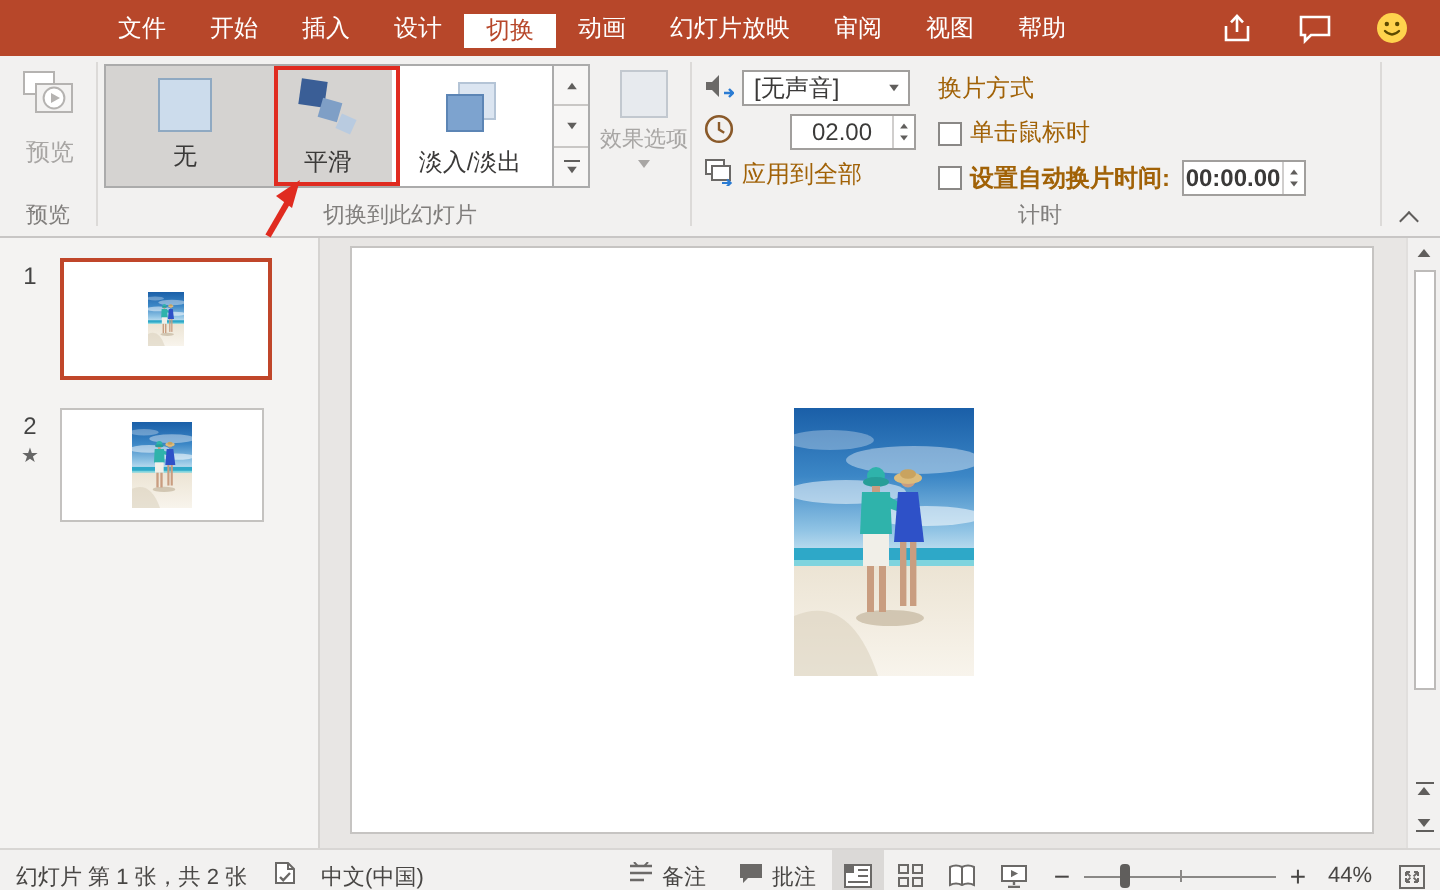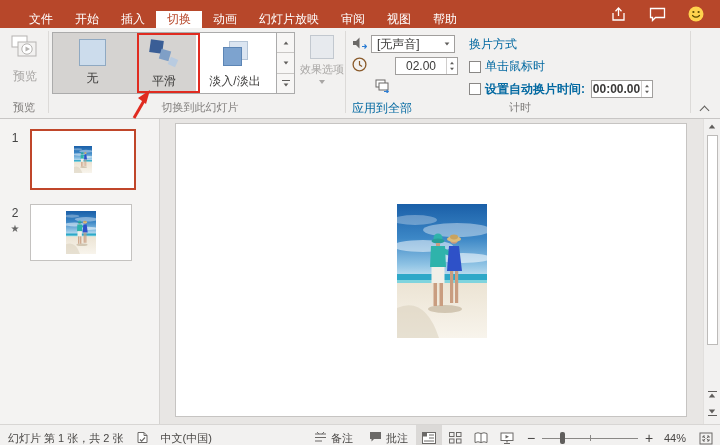--- a/index.html
+++ b/index.html
@@ -3,21 +3,21 @@
 <meta charset="utf-8">
 <style>
   html,body{margin:0;padding:0;background:#fff;}
   body{width:720px;height:445px;overflow:hidden;font-family:"Liberation Sans","DejaVu Sans",sans-serif;
        -webkit-font-smoothing:antialiased;}
   .app{position:relative;width:720px;height:445px;background:#fff;font-size:12px;color:#3b3a39;}
 
   
   .tabbar{position:absolute;left:0;top:0;width:720px;height:28px;background:#B7472A;
           display:flex;align-items:stretch;justify-content:space-between;}
-  .tabs{display:flex;align-items:flex-end;padding-left:18px;}
+  .tabs{display:flex;align-items:center;padding-left:48px;}
   .tab{color:#fff;display:flex;align-items:center;padding:0 11px;cursor:default;white-space:nowrap;}
   .tab.active{background:#fff;color:#B7472A;margin-top:2px;padding-top:0;}
   .tellme{display:flex;align-items:center;gap:6px;color:#fff;padding:0 10px;}
   .tabbar-right{display:flex;align-items:center;gap:22px;padding-right:16px;}
   .tb-ic{display:flex;align-items:center;}
 
   
   .ribbon{position:absolute;left:0;top:28px;width:720px;height:90px;background:#f2f1f0;
           border-bottom:1px solid #c8c6c5;}
   .vsep{position:absolute;top:3px;width:1px;height:82px;background:#dcdad8;}
@@ -55,21 +55,21 @@
          border-top:4px solid #605e5c;display:inline-block;}
   .caret.gray{border-top-color:#a8a6a4;}
   .up{transform:rotate(180deg);}
 
   
   .t-abs{position:absolute;display:flex;align-items:center;gap:4px;}
   .boxfield{box-sizing:border-box;border:1px solid #a19f9d;background:#fff;height:18px;
             display:flex;align-items:center;font-size:12px;}
   .spin{display:flex;flex-direction:column;justify-content:center;gap:2px;padding:0 2px;border-left:1px solid #d0cecd;height:100%;}
   .chk{width:12px;height:12px;border:1px solid #8a8886;background:#fff;display:inline-block;box-sizing:border-box;}
-  .chklbl{font-size:12px;color:#0369a1;}
+  .chklbl{font-size:12px;color:#a16207;}
 
   .chevcollapse{position:absolute;left:699px;top:77px;width:10px;height:10px;}
   .chevcollapse b{display:block;width:6px;height:6px;border-left:1.5px solid #605e5c;border-top:1.5px solid #605e5c;transform:rotate(45deg);margin:2px auto;}
 
   
   .anno-box{position:absolute;left:137px;top:5px;width:59px;height:56px;border:2px solid #e02b20;z-index:6;}
 
   
   .main{position:absolute;left:0;top:119px;width:720px;height:305px;display:flex;}
   .thumbs{width:160px;height:100%;background:#f4f3f2;border-right:1px solid #d5d3d1;box-sizing:border-box;
@@ -116,20 +116,21 @@
 </head>
 <body>
 
 <div class="app">
 
   <div class="tabbar">
     <div class="tabs">
       <div class="tab">文件</div>
       <div class="tab">开始</div>
       <div class="tab">插入</div>
+      <div class="tab">设计</div>
       <div class="tab active">切换</div>
       <div class="tab">动画</div>
       <div class="tab">幻灯片放映</div>
       <div class="tab">审阅</div>
       <div class="tab">视图</div>
       <div class="tab">帮助</div>
     </div>
     <div class="tabbar-right">
       <span class="tb-ic">
         <svg width="16" height="15" viewBox="0 0 16 15">
@@ -245,21 +246,21 @@
       </span>
       <div class="boxfield" style="width:63px;margin-left:24px;">
         <span style="flex:1;text-align:center;">02.00</span>
         <span class="spin">
             <span class="caret up" style="transform:scale(.65) rotate(180deg);"></span>
             <span class="caret" style="transform:scale(.65);"></span>
           </span>
       </div>
     </div>
 
-    <div class="t-abs" style="left:352px;top:51px;flex-direction:column;">
+    <div class="t-abs" style="left:352px;top:51px;">
       <span>
         <svg width="15" height="14" viewBox="0 0 15 14">
             <rect x="1" y="1" width="9" height="7" fill="#fff" stroke="#6b6967"></rect>
             <rect x="4" y="4" width="9" height="7" fill="#fff" stroke="#6b6967"></rect>
             <path d="M9 12.5 h4 M11.5 10.8 l1.8 1.7 -1.8 1.7" stroke="#2b7cd3" stroke-width="1.1" fill="none"></path>
           </svg>
       </span>
       <span class="chklbl">应用到全部</span>
     </div>
 

